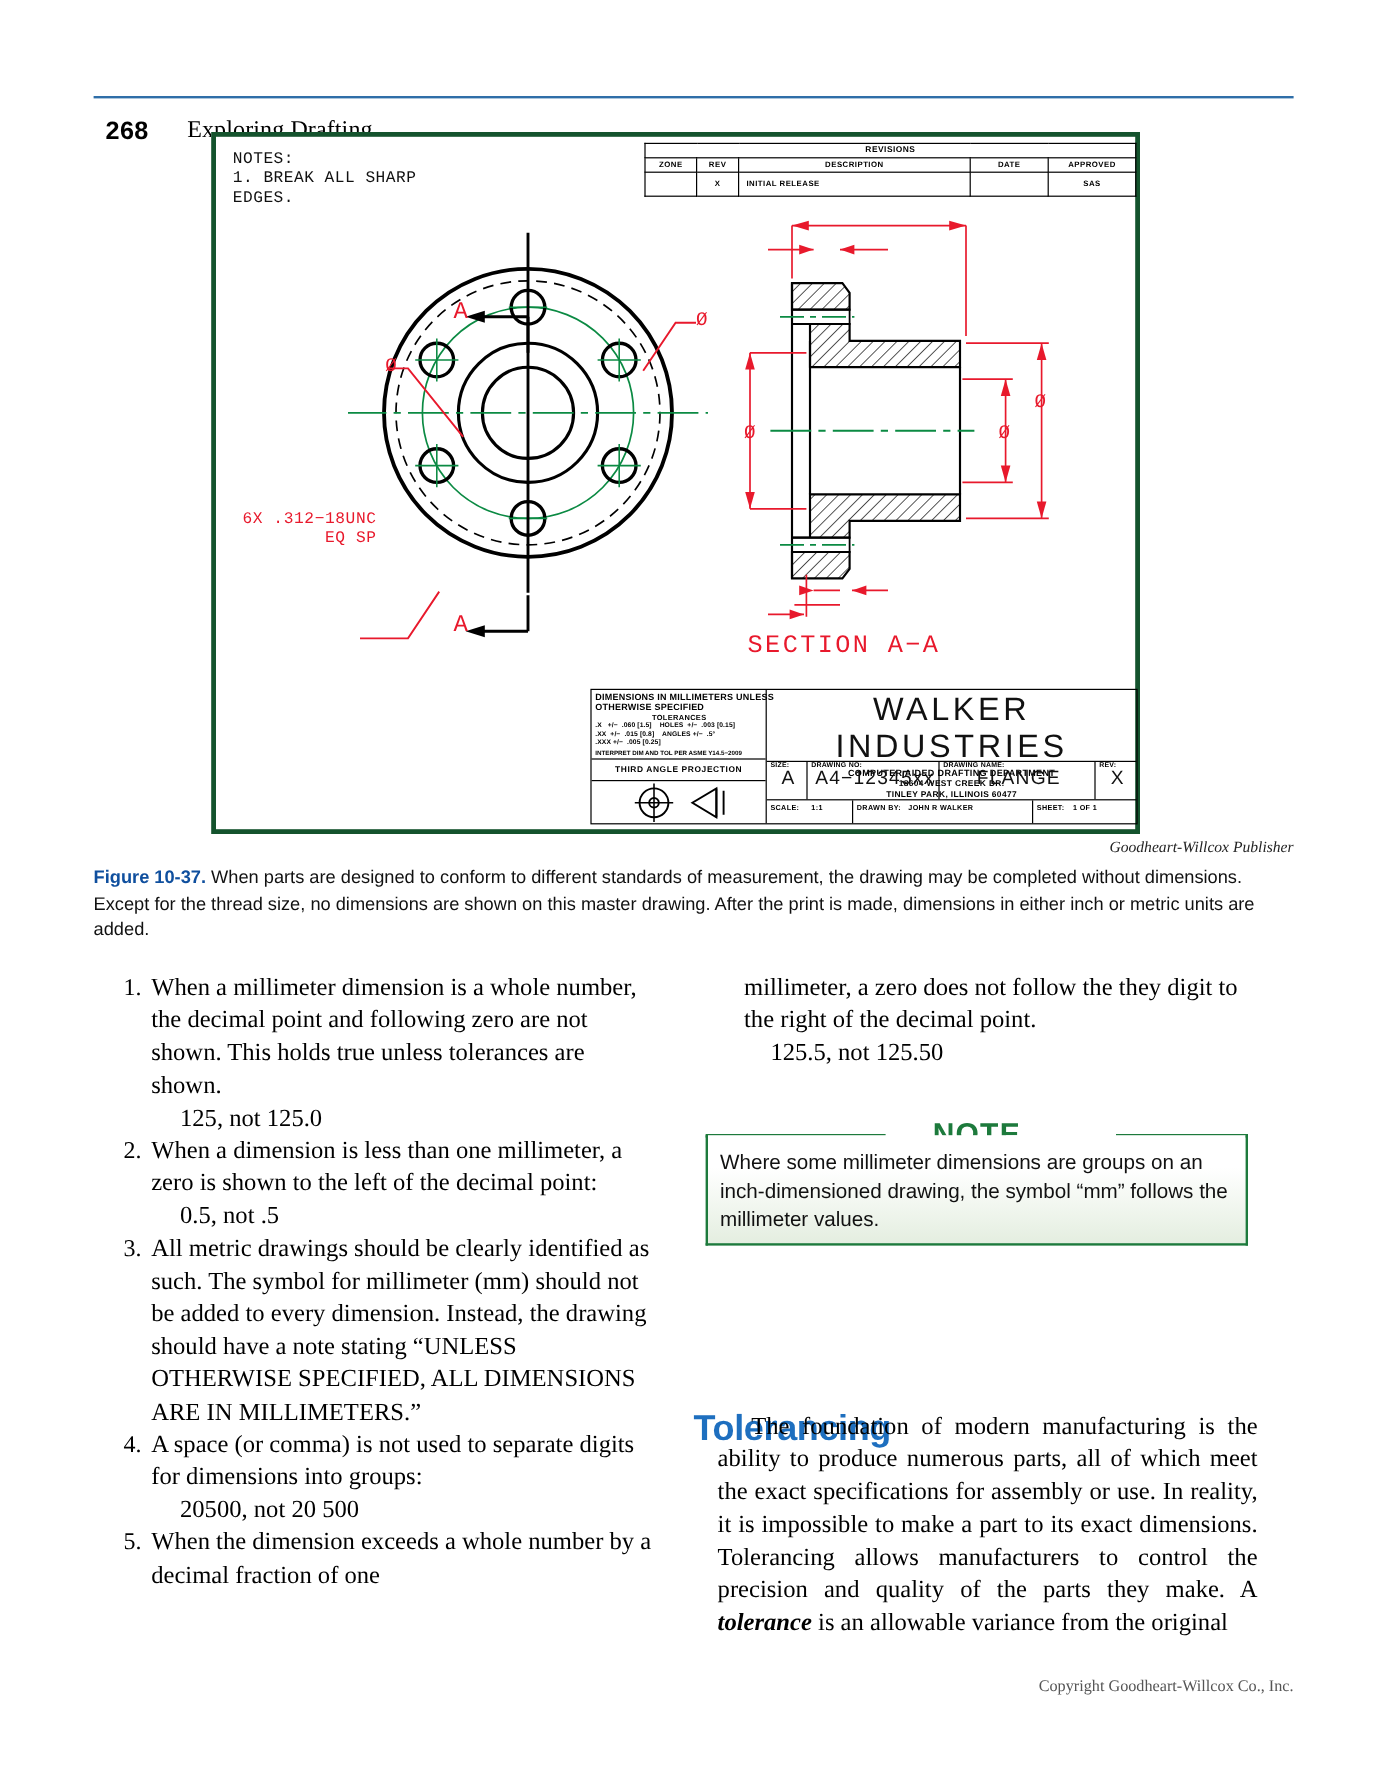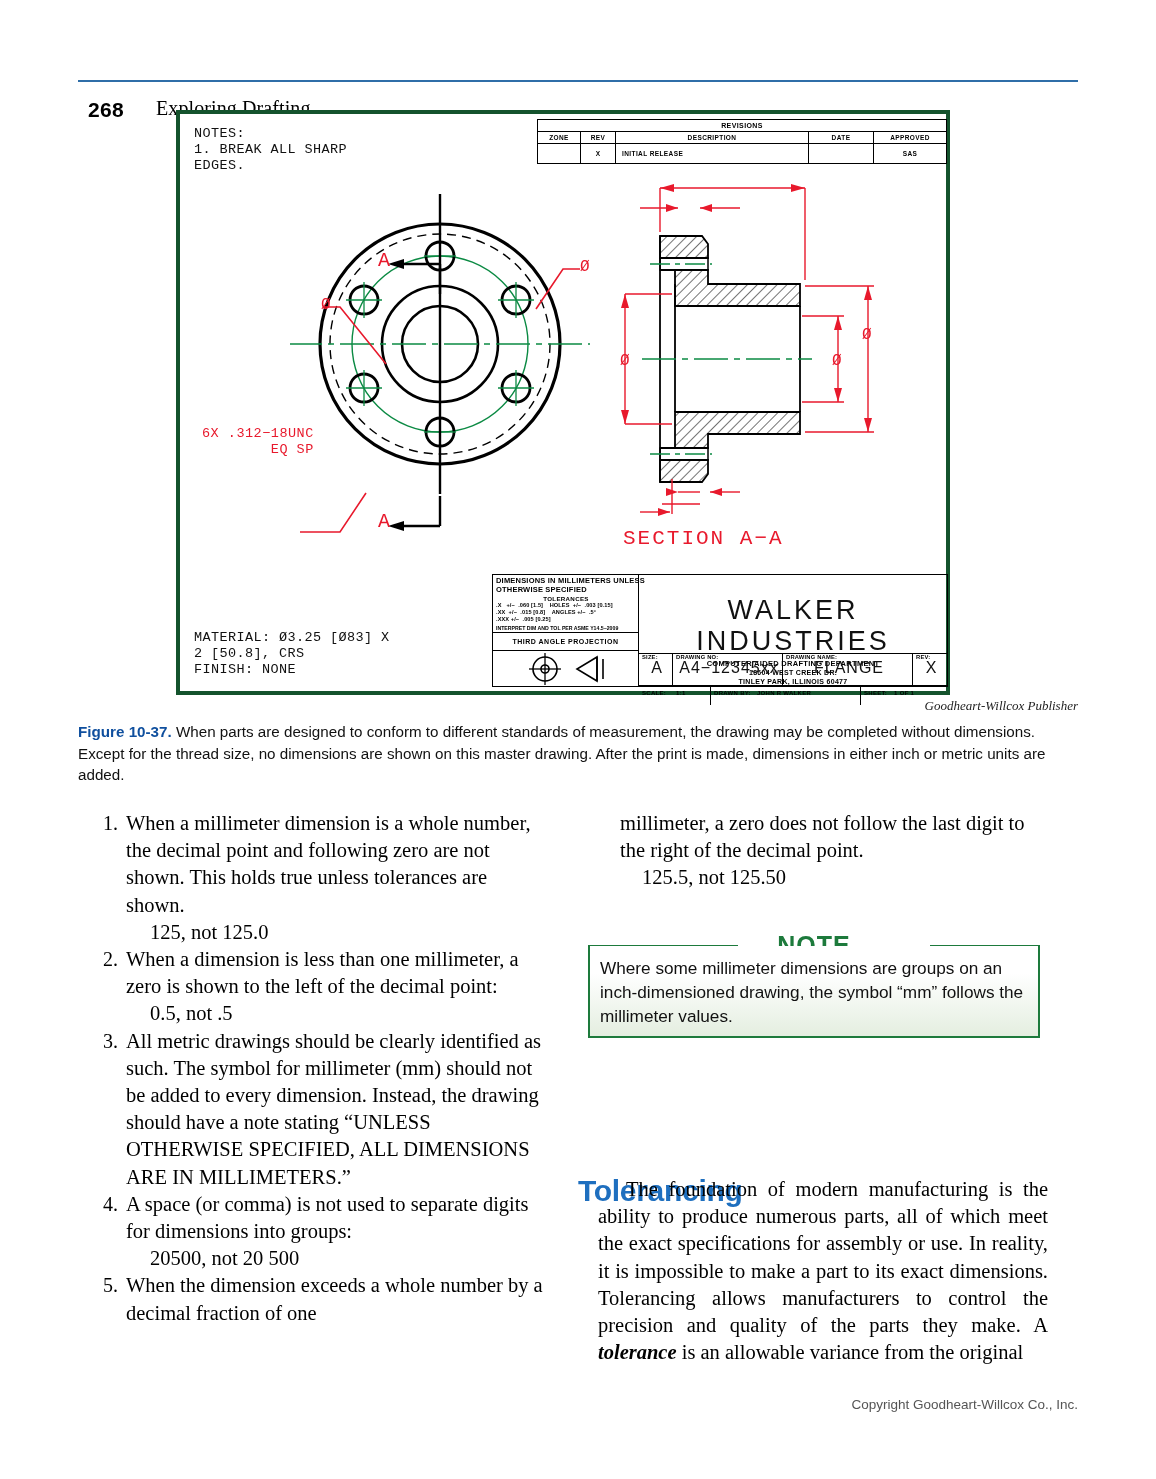--- a/index.html
+++ b/index.html
@@ -102,21 +102,21 @@
   #tb-tol .interp{font-size:5.2px;font-weight:bold;letter-spacing:0;margin-top:1px;}
   #tb-proj{
     position:absolute;left:0;top:58px;width:100%;height:18px;
     border-bottom:1.5px solid #000;box-sizing:border-box;
     font-size:7px;font-weight:bold;text-align:center;line-height:18px;letter-spacing:.5px;
   }
   #tb-projsym{
     position:absolute;left:0;top:76px;width:100%;height:36px;
   }
   #tb-right{
-    position:absolute;left:146px;top:0;right:0;height:100%;margin-top:19px;
+    position:absolute;left:146px;top:0;right:0;height:100%;
   }
   #tb-company{
     position:absolute;left:0;top:0;right:0;height:60px;
     border-bottom:1.5px solid #000;box-sizing:border-box;text-align:center;
   }
   #tb-company .cname{
     font-family:"Liberation Sans", sans-serif;
     font-size:27px;letter-spacing:3px;font-weight:300;margin-top:1px;
     color:#111;
   }
@@ -200,43 +200,40 @@
     position:absolute;left:598px;top:1176px;width:450px;
     font-family:"Liberation Serif", serif;font-size:20.5px;line-height:27.2px;
     text-align:justify;
   }
   #tol-para .first{padding-left:28px;}
   #tol-para i{font-weight:bold;font-style:italic;}
 
   
   #footer{
     position:absolute;left:78px;top:1397px;width:1000px;text-align:right;
-    font-family:Liberation Sans, sans-serif;font-size:13.5px;color:#555;
+    font-family:Liberation Serif, serif;font-size:13.5px;color:#555;
   }
 
   svg{display:block;}
 </style>
 </head>
 <body>
 
 <div id="page-header">
   <span class="pnum">268</span>
   <span class="htitle">Exploring Drafting</span>
 </div>
 <div id="header-rule"></div>
 
 <div id="figure-area">
 
   <div class="dwg" id="notes-block">NOTES:
 1. BREAK ALL SHARP
 EDGES.</div>
 
-  <div class="dwg" id="material-block">MATERIAL: Ø3.25 [Ø83] X
-2 [50.8], CRS
-FINISH: NONE</div>
 
   <div id="rev-table">
     <table>
       <tbody>
           <tr>
             <td class="ttl" colspan="5">REVISIONS</td>
           </tr>
       <tr>
         <td style="width:40px">ZONE</td>
         <td style="width:32px">REV</td>
@@ -503,21 +500,21 @@
     <div class="example">20500, not 20 500</div>
 
     <li>
       <span class="n">5.</span>
       <span>When the dimension exceeds a whole number by a decimal fraction of one</span>
     </li>
   </ol>
 </div>
 
 <div id="col-right">
-  <div class="cont-para">millimeter, a zero does not follow the last digit to the right of the decimal point.</div>
+  <div class="cont-para">millimeter, a zero does not follow the they digit to the right of the decimal point.</div>
   <div class="example" style="padding-left:44px">125.5, not 125.50</div>
 </div>
 
 <div id="note-top">
   <div class="bar left"></div>
   <div class="bar right"></div>
   <div id="note-title">NOTE</div>
 </div>
 <div id="note-box">
   <div id="note-body">Where some millimeter dimensions are groups on an inch-dimensioned drawing, the symbol “mm” follows the millimeter values.</div>

